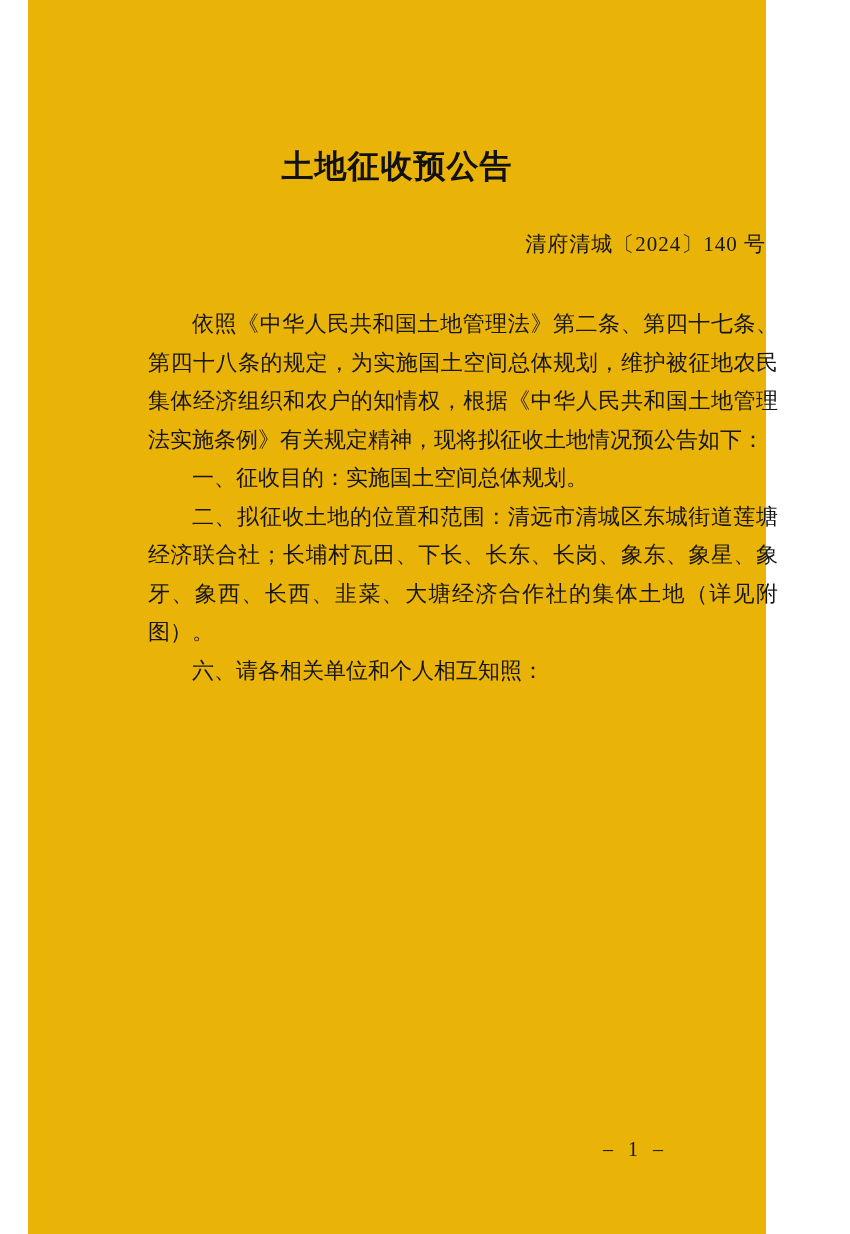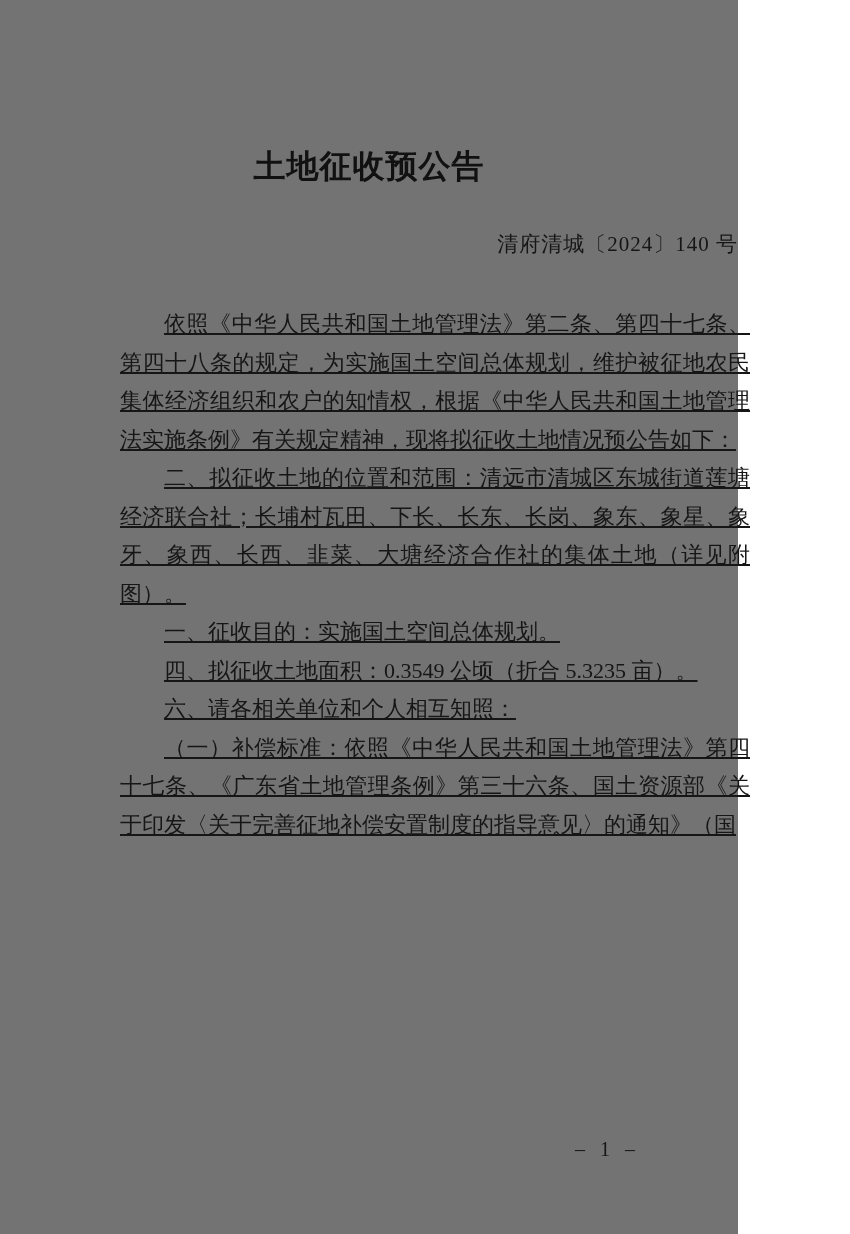--- a/index.html
+++ b/index.html
@@ -9,22 +9,23 @@
     height: 1234px;
     background: #ffffff;
     overflow: hidden;
     font-family: "Liberation Serif", "DejaVu Serif", serif;
   }
 
   .page {
     position: relative;
     width: 738px;
     height: 1234px;
-    background: #737373;
+    background: #eab308;
     color: #161616;
+    margin-left: 28px;
   }
 
   .doc-title {
     padding-top: 146px;
     text-align: center;
     font-size: 32px;
     font-weight: bold;
     line-height: 1.25;
     letter-spacing: 1px;
     color: #111111;
@@ -47,21 +48,20 @@
     line-height: 38.5px;
     text-align: justify;
     text-justify: inter-ideograph;
     color: #161616;
   }
 
   .doc-body p {
     text-indent: 2em;
     margin: 0;
     padding: 0;
-    text-decoration: underline;
   }
 
   .page-footer {
     position: absolute;
     top: 1138px;
     right: 98px;
     font-size: 20px;
     letter-spacing: 5px;
     color: #161616;
     font-family: "Liberation Serif", "DejaVu Serif", serif;
@@ -71,22 +71,20 @@
 <body>
 
 <div class="page">
 
   <h1 class="doc-title">土地征收预公告</h1>
 
   <div class="doc-number">清府清城〔2024〕140 号</div>
 
   <div class="doc-body">
     <p>依照《中华人民共和国土地管理法》第二条、第四十七条、第四十八条的规定，为实施国土空间总体规划，维护被征地农民集体经济组织和农户的知情权，根据《中华人民共和国土地管理法实施条例》有关规定精神，现将拟征收土地情况预公告如下：</p>
+    <p>一、征收目的：实施国土空间总体规划。</p>
     <p>二、拟征收土地的位置和范围：清远市清城区东城街道莲塘经济联合社；长埔村瓦田、下长、长东、长岗、象东、象星、象牙、象西、长西、韭菜、大塘经济合作社的集体土地（详见附图）。</p>
-    <p>一、征收目的：实施国土空间总体规划。</p>
-    <p>四、拟征收土地面积：0.3549 公顷（折合 5.3235 亩）。</p>
     <p>六、请各相关单位和个人相互知照：</p>
-    <p>（一）补偿标准：依照《中华人民共和国土地管理法》第四十七条、《广东省土地管理条例》第三十六条、国土资源部《关于印发〈关于完善征地补偿安置制度的指导意见〉的通知》（国</p>
   </div>
 
   <div class="page-footer">– 1 –</div>
 
 </div>
 
 </body></html>

